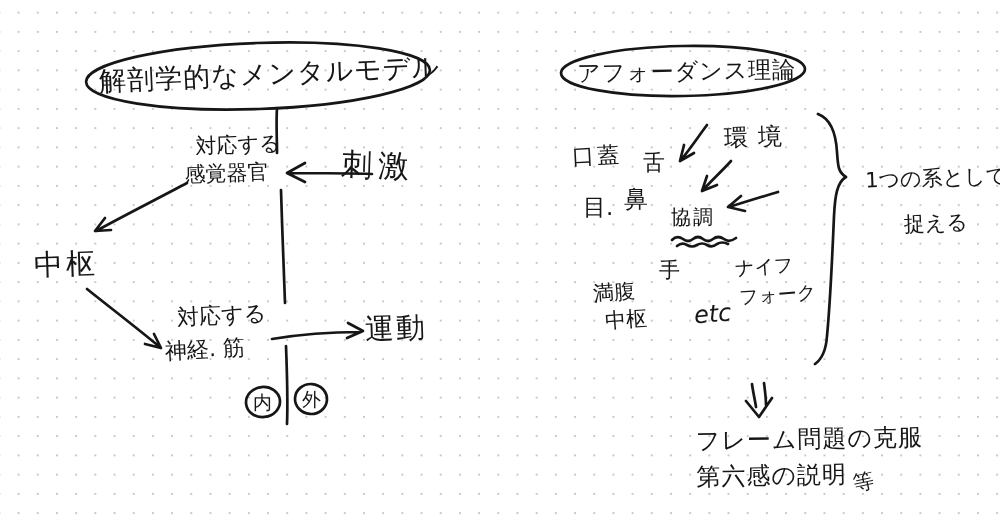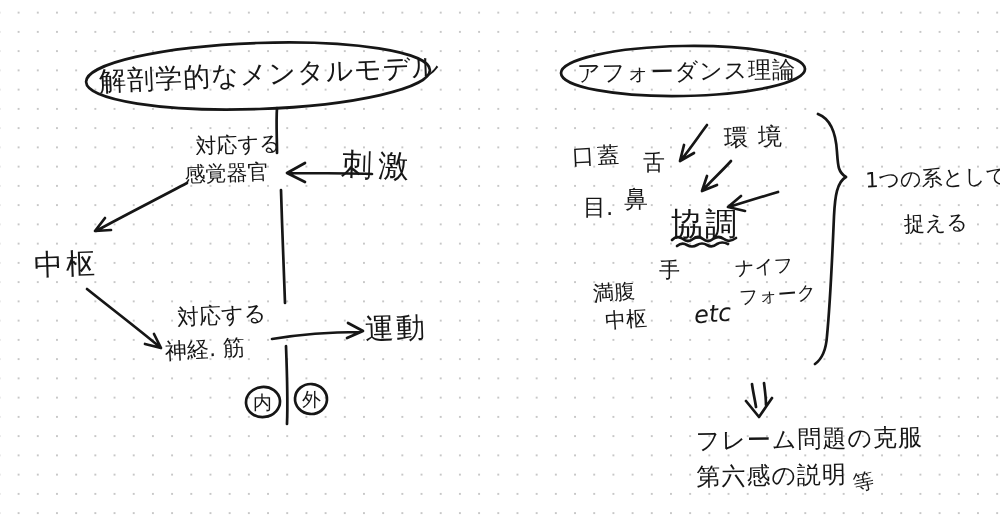--- a/index.html
+++ b/index.html
@@ -82,21 +82,21 @@
   <div class="t" style="left:572px;top:143px;font-size:22px;letter-spacing:3px;transform:rotate(-3deg);">口蓋</div>
 
   <div class="t" style="left:643px;top:150px;font-size:22px;">舌</div>
 
   <div class="t" style="left:724px;top:124px;font-size:24px;letter-spacing:10px;transform:rotate(-2deg);">環境</div>
 
   <div class="t" style="left:583px;top:194px;font-size:23px;">目.</div>
 
   <div class="t" style="left:624px;top:186px;font-size:24px;">鼻</div>
 
-  <div class="t" style="left:671px;top:206px;font-size:32px;letter-spacing:2px;">協調</div>
+  <div class="t" style="left:671px;top:206px;font-size:20px;letter-spacing:2px;">協調</div>
 
   <div class="t" style="left:659px;top:258px;font-size:21px;">手</div>
 
   <div class="t" style="left:735px;top:256px;font-size:19px;transform:rotate(-4deg);">ナイフ</div>
 
   <div class="t" style="left:739px;top:284px;font-size:19px;transform:rotate(-4deg);">フォーク</div>
 
   <div class="t" style="left:594px;top:278px;font-size:21px;line-height:28px;transform:rotate(-4deg);">
     <span class="ln">満腹</span>
     <span class="ln" style="margin-left:10px;">中枢</span>

